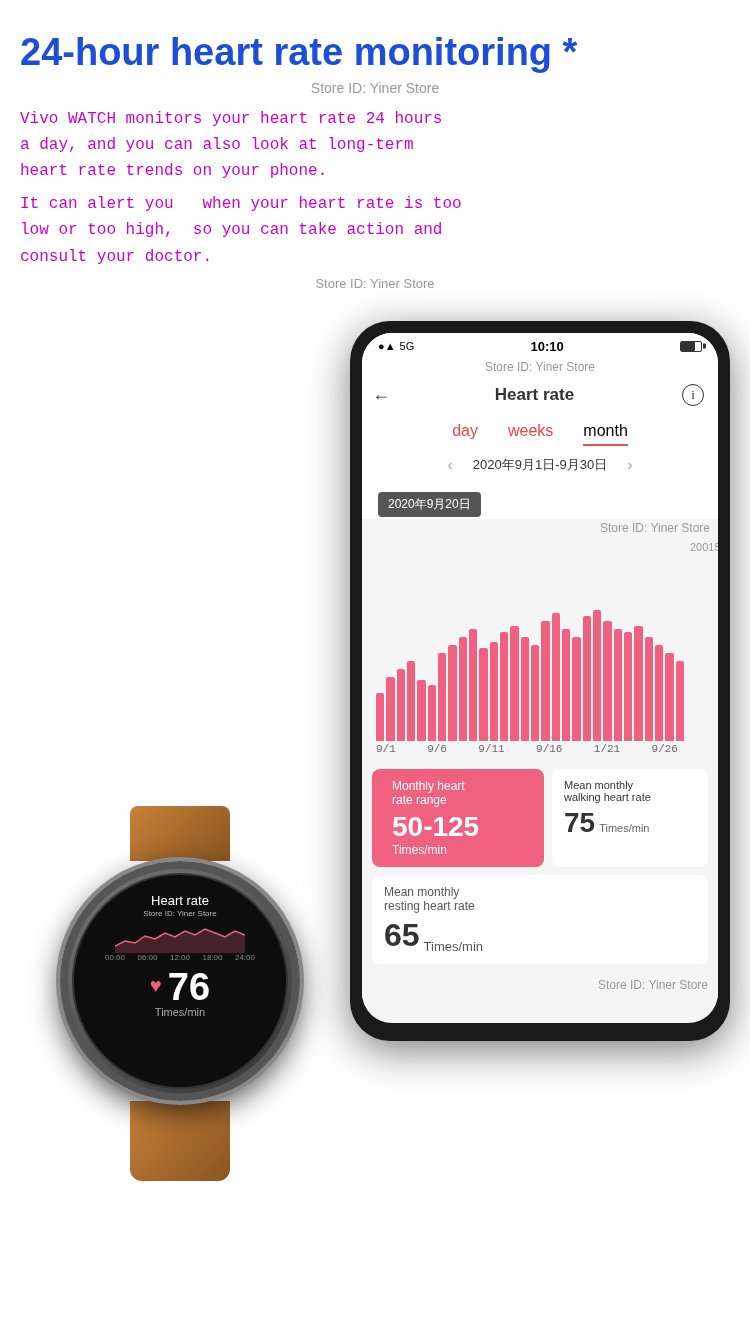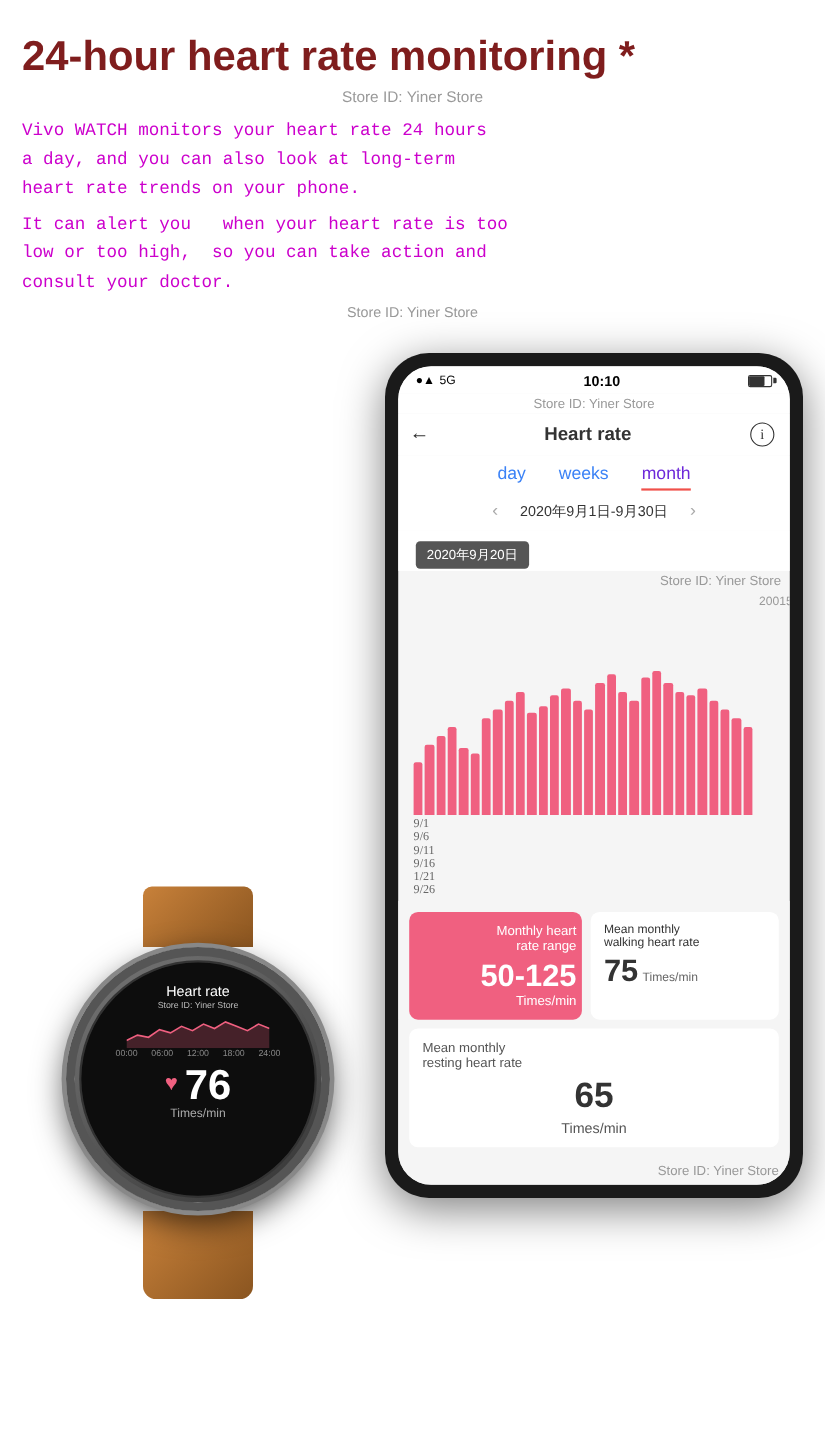--- a/index.html
+++ b/index.html
@@ -11,21 +11,21 @@
       overflow-x: hidden;
     }
     .page-container {
       width: 750px;
       padding: 30px 20px 40px 20px;
       position: relative;
     }
     .main-title {
       font-size: 38px;
       font-weight: 900;
-      color: #7f1d1d;
+      color: #1d4ed8;
       font-family: Arial, sans-serif;
       margin-bottom: 4px;
       line-height: 1.2;
     }
     .store-id-overlay {
       font-size: 14px;
       color: #999;
       text-align: center;
       margin-bottom: 10px;
       font-family: Arial, sans-serif;
@@ -137,23 +137,23 @@
     }
     .tab-bar {
       background: #fff;
       display: flex;
       justify-content: center;
       gap: 30px;
       padding: 8px 0 4px;
       font-family: Arial, sans-serif;
       font-size: 16px;
     }
-    .tab-item { color: #3b82f6; cursor: pointer; padding-bottom: 4px; }
+    .tab-item { color: #ef4444; cursor: pointer; padding-bottom: 4px; }
     .tab-item.active {
-      color: #6d28d9;
+      color: #000000;
       border-bottom: 2px solid #f0504a;
     }
     .date-nav {
       background: #fff;
       display: flex;
       align-items: center;
       justify-content: center;
       gap: 20px;
       padding: 6px 0 8px;
       font-family: Arial, sans-serif;
@@ -223,36 +223,34 @@
       flex: 1;
       background: #f06080;
       border-radius: 2px 2px 0 0;
     }
     .x-axis-labels {
       display: flex;
       justify-content: space-between;
       padding: 4px 4px 0;
       font-size: 11px;
       color: #666;
-      font-family: Liberation Serif, serif;
-      flex-direction: column;
+      font-family: Liberation Mono, monospace;
     }
     .stats-row {
       display: flex;
       gap: 8px;
       padding: 10px 10px 0;
       background: #f5f5f5;
     }
     .stat-card-pink {
       background: #f06080;
       color: #fff;
       border-radius: 8px;
-      padding: 10px 5px;
+      padding: 10px 20px;
       flex: 1;
-      text-align: right;
     }
     .stat-card-white {
       background: #fff;
       color: #333;
       border-radius: 8px;
       padding: 10px 12px;
       flex: 1;
     }
     .stat-label { font-size: 12px; font-family: Arial, sans-serif; margin-bottom: 4px; }
     .stat-value { font-size: 28px; font-weight: bold; font-family: Arial, sans-serif; }
@@ -411,21 +409,21 @@
               <div class="stat-value" style="color:#333;">75</div>
               <div class="stat-unit" style="color:#666; font-size:11px;">Times/min</div>
             </div>
           </div>
         </div>
 
         <div class="stats-row2">
           <div class="stat-card-bottom">
             <div class="stat-label" style="white-space:pre-line; font-size:12px; color:#555;">Mean monthly
 resting heart rate</div>
-            <div style="display:flex; align-items:center; gap:4px;flex-direction:column;">
+            <div style="display:flex; align-items:flex-end; gap:4px;">
               <div class="stat-value" style="font-size:32px; color:#333;">65</div>
               <div class="stat-unit" style="color:#555; font-size:13px;">Times/min</div>
             </div>
           </div>
         </div>
         <div class="store-bottom-overlay">Store ID: Yiner Store</div>
 
       </div>
     </div>
 

